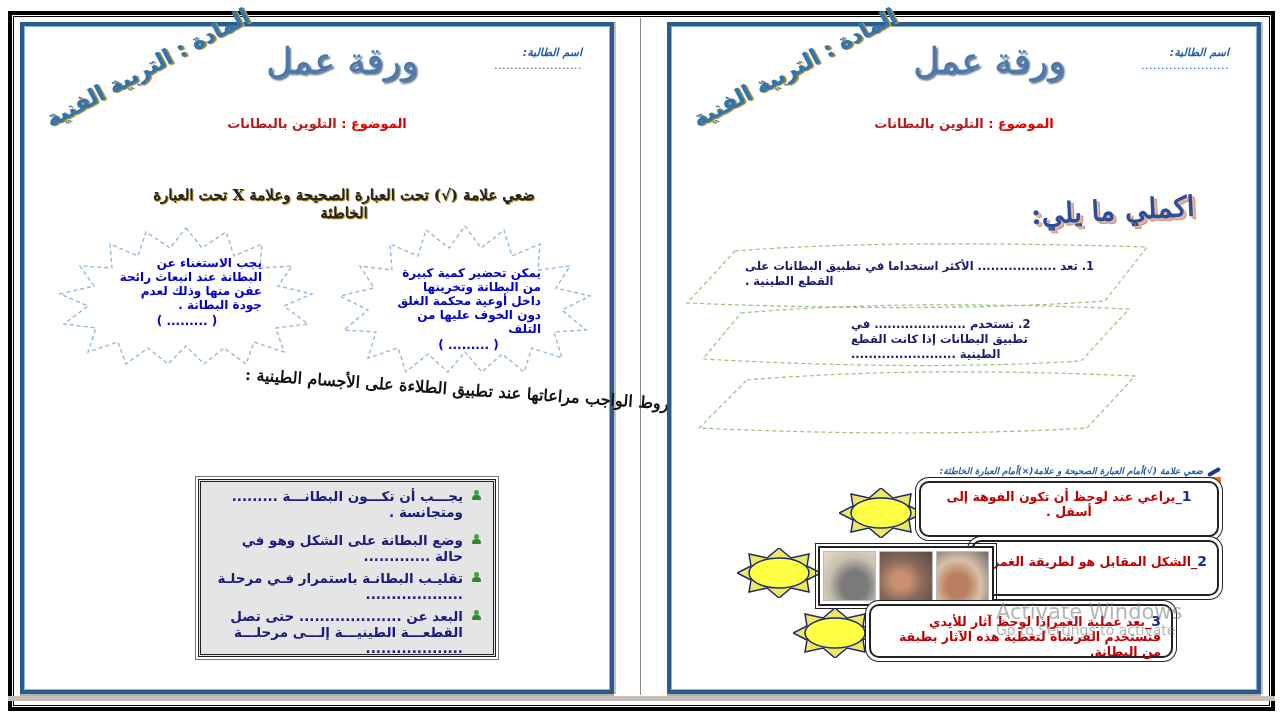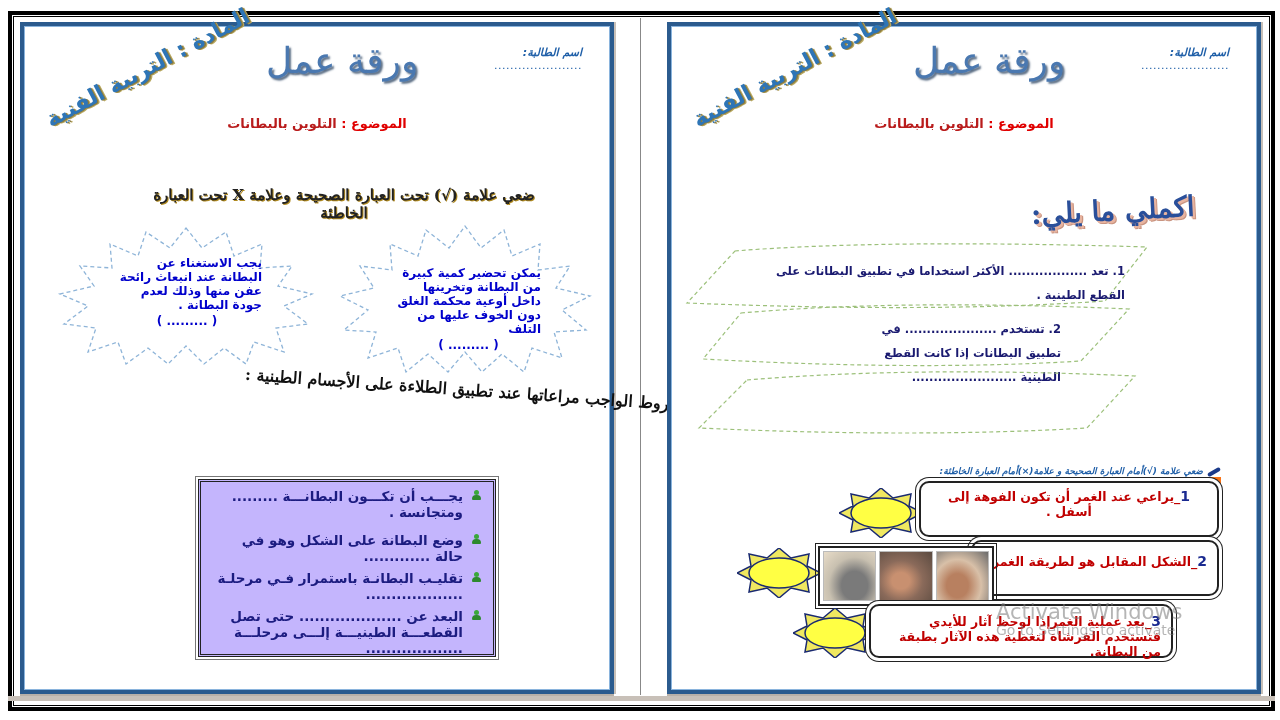--- a/index.html
+++ b/index.html
@@ -62,41 +62,41 @@
   .burst-text .blank { display: block; text-align: center; margin-top: 2px; }
 
   .conditions-heading {
     position: absolute; left: 220px; top: 372px; direction: rtl;
     font-family: "DejaVu Serif", serif; font-weight: bold; font-size: 16px; color: #111;
     transform: rotate(4deg); transform-origin: right center; white-space: nowrap;
   }
   .conditions-box {
     position: absolute; left: 174px; top: 453px; width: 298px; height: 178px;
     border: 3px double #222; outline: 1px solid #777; outline-offset: 2px;
-    background: #c4b5fd; direction: rtl; padding: 6px 12px 4px 10px;
+    background: #e5e5e5; direction: rtl; padding: 6px 12px 4px 10px;
   }
   .cond-item { position: relative; padding-right: 18px; color: #1c1c80; font-weight: bold; font-size: 13.5px; line-height: 16px; }
   .cond-item .bullet {
     position: absolute; right: 0; top: 2px; width: 9px; height: 11px;
   }
   .cond-item .bullet::before { content: ""; position: absolute; left: 2px; top: 0; width: 5px; height: 5px; border-radius: 50%; background: #3aa83a; }
   .cond-item .bullet::after { content: ""; position: absolute; left: 0; top: 5px; width: 9px; height: 5px; border-radius: 4px 4px 1px 1px; background: #2d8a2d; }
 
   
   .complete-heading {
     position: absolute; right: 62px; top: 168px; direction: rtl;
     font-family: "DejaVu Serif", serif; font-weight: bold; font-size: 28px;
     color: #2a4f9a; text-shadow: 2px 2px 0 #e8b4a0, 3px 3px 0 #c99480;
     transform: rotate(-3deg); white-space: nowrap;
   }
   .fill-item { position: absolute; }
   .fill-item svg { position: absolute; left: 0; top: 0; }
   .fill-text {
-    position: absolute; direction: rtl; text-align: right; color: #1a1a70;
-    font-weight: bold; font-size: 11.5px; line-height: 24px;
+    position: absolute; direction: rtl; text-align: left; color: #1a1a70;
+    font-weight: bold; font-size: 11.5px; line-height: 15px;
   }
   .tf-instruction {
     position: absolute; right: 36px; top: 440px; direction: rtl;
     font-size: 9px; font-style: italic; font-weight: bold; color: #1f5fa8;
     border-bottom: 8px solid #f97316; padding-bottom: 1px; white-space: nowrap;
   }
   .tf-instruction .pen { display: inline-block; width: 14px; height: 4px; background: #1a3a8a; transform: rotate(-30deg); margin-left: 4px; vertical-align: middle; border-radius: 2px; }
 
   .tf-card {
     position: absolute; background: #fff; border: 2px solid #222;
@@ -222,21 +222,21 @@
 
   <div class="tf-instruction">
     <span class="pen"></span><span>ضعي علامة (√)أمام العبارة الصحيحة و علامة(×)أمام العبارة الخاطئة:</span>
   </div>
 
   <svg class="sun" style="left:168px; top:462px;" width="84" height="50" viewBox="0 0 84 50">
     <polygon points="42,0 54,10 72,6 70,18 84,25 70,32 72,44 54,40 42,50 30,40 12,44 14,32 0,25 14,18 12,6 30,10" fill="#f0e860" stroke="#1a2a70" stroke-width="1.5"></polygon>
     <ellipse cx="42" cy="25" rx="30" ry="15" fill="#ffff44" stroke="#1a2a70" stroke-width="1.5"></ellipse>
   </svg>
   <div class="tf-card" style="left:248px; top:455px; width:300px; height:56px; text-align:center;">
-    <span class="num">1</span><span>_يراعي عند الغمر أن تكون الفوهة إلى أسفل .</span>
+    <span class="num">1</span><span>_يراعي عند لوحظ أن تكون الفوهة إلى أسفل .</span>
   </div>
 
   <svg class="sun" style="left:66px; top:522px;" width="84" height="50" viewBox="0 0 84 50">
     <polygon points="42,0 54,10 72,6 70,18 84,25 70,32 72,44 54,40 42,50 30,40 12,44 14,32 0,25 14,18 12,6 30,10" fill="#f0e860" stroke="#1a2a70" stroke-width="1.5"></polygon>
     <ellipse cx="42" cy="25" rx="30" ry="15" fill="#ffff44" stroke="#1a2a70" stroke-width="1.5"></ellipse>
   </svg>
   <div class="tf-card" style="left:300px; top:514px; width:248px; height:56px; padding-top:12px;">
     <span class="num">2</span><span>_الشكل المقابل هو لطريقة الغمر</span>
   </div>
   <div class="photos">

